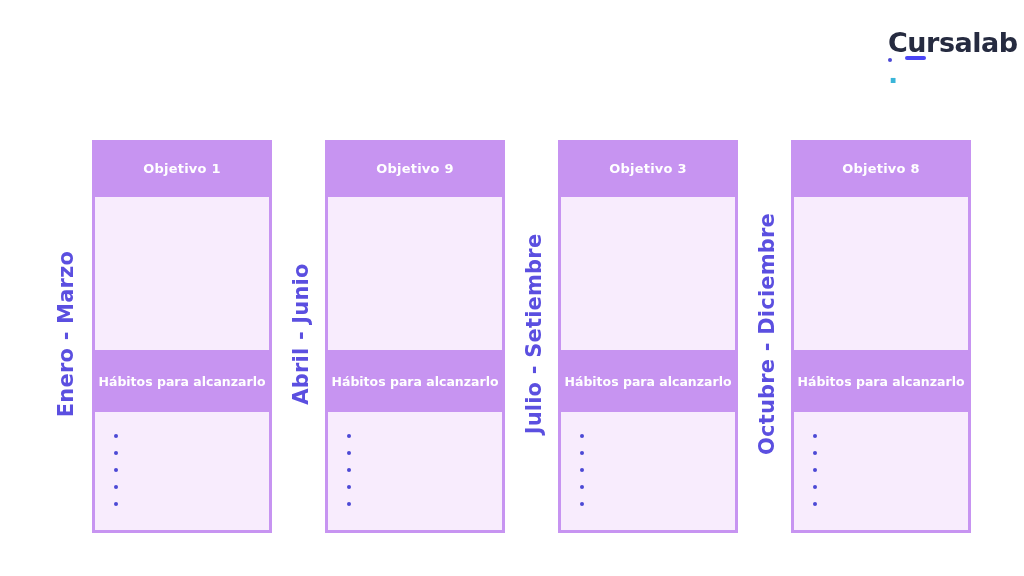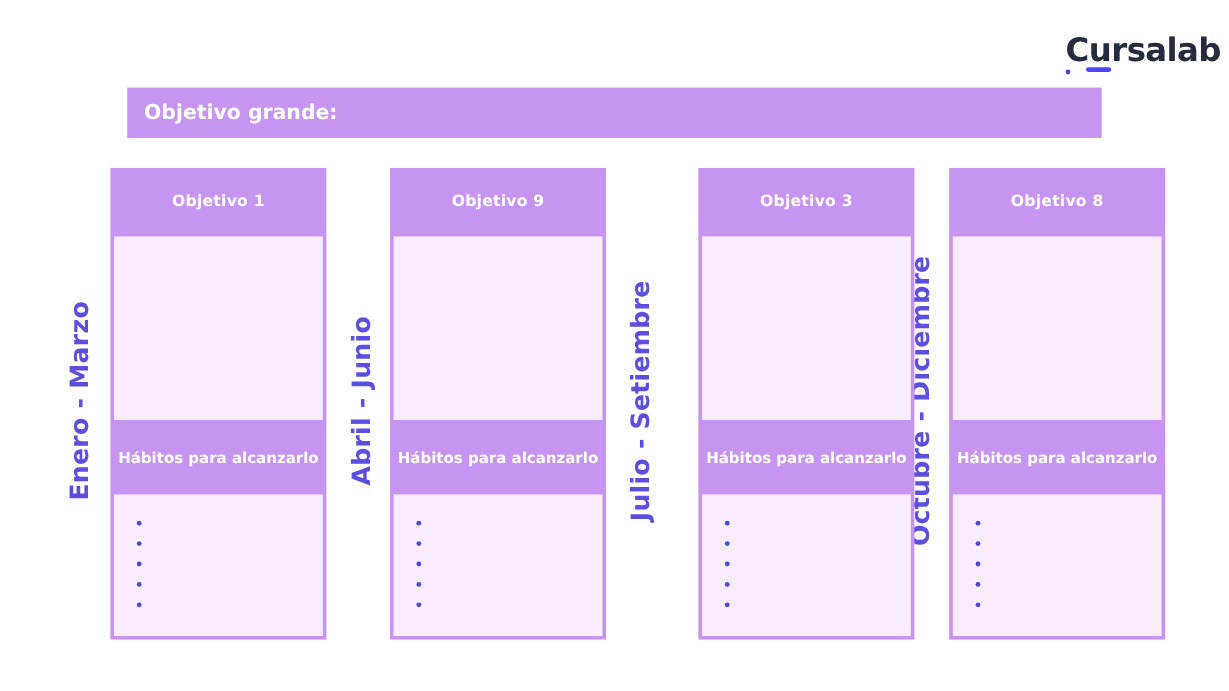--- a/index.html
+++ b/index.html
@@ -45,21 +45,21 @@
   }
 
   
   .column{
     position:absolute;top:140px;width:180px;height:393px;
     background:var(--purple);
     display:flex;flex-direction:column;
   }
   .col-1{left:92px;}
   .col-2{left:325px;}
-  .col-3{left:582px;}
+  .col-3{left:558px;}
   .col-4{left:791px;}
 
   .col-title{
     height:57px;flex:none;
     display:flex;align-items:center;justify-content:center;
     color:#ffffff;font-size:13px;font-weight:700;letter-spacing:.2px;border-radius:16px;
   }
   .col-body{
     flex:none;height:153px;margin:0 3px;
     background:var(--panel);
@@ -95,23 +95,20 @@
 </style>
 </head>
 <body>
 
 <div class="page">
 
   <div class="logo">
     <span>C</span><span class="u">u</span><span>rsalab</span><span class="dot">.</span>
   </div>
 
-  <div class="big-bar">
-    <span>Objetivo grande:</span>
-  </div>
 
   <div class="quarter-label ql-1">Enero - Marzo</div>
   <div class="quarter-label ql-2">Abril - Junio</div>
   <div class="quarter-label ql-3">Julio - Setiembre</div>
   <div class="quarter-label ql-4">Octubre - Diciembre</div>
 
   <div class="column col-1">
     <div class="col-title">Objetivo 1</div>
     <div class="col-body"></div>
     <div class="col-habits">Hábitos para alcanzarlo</div>

